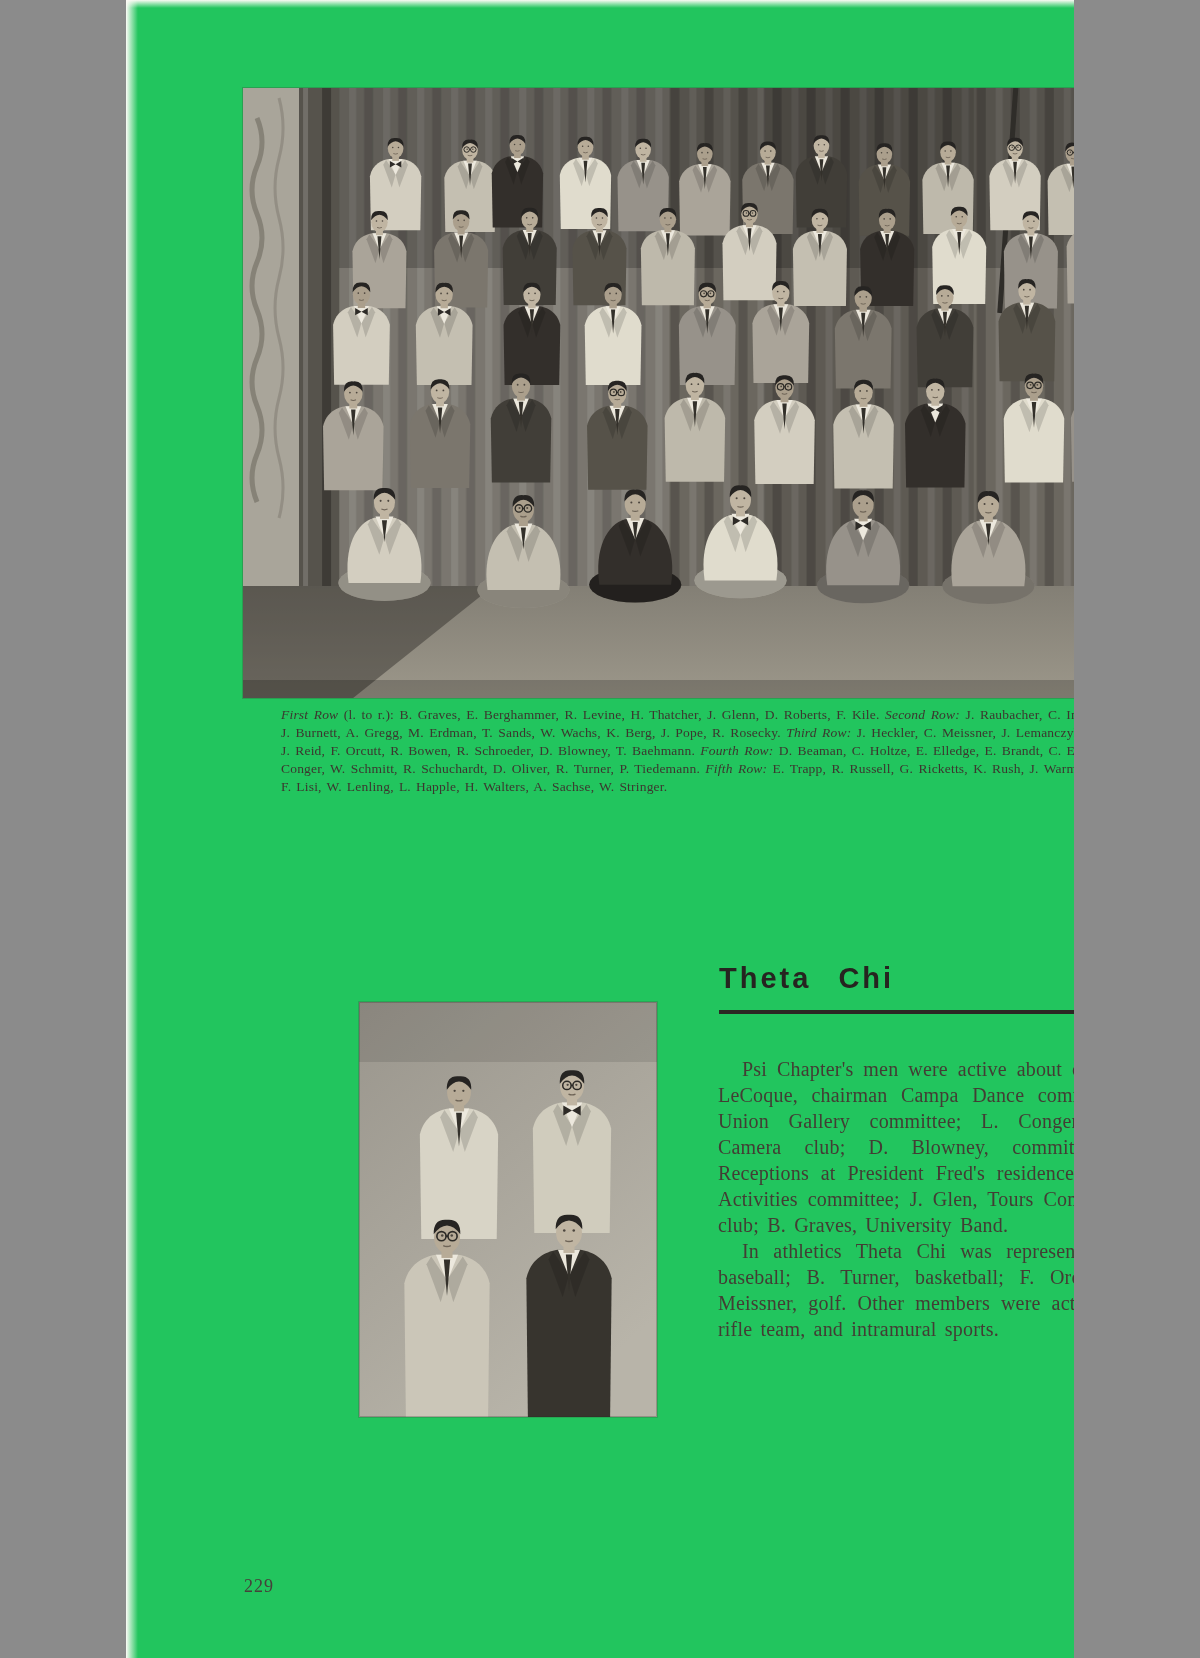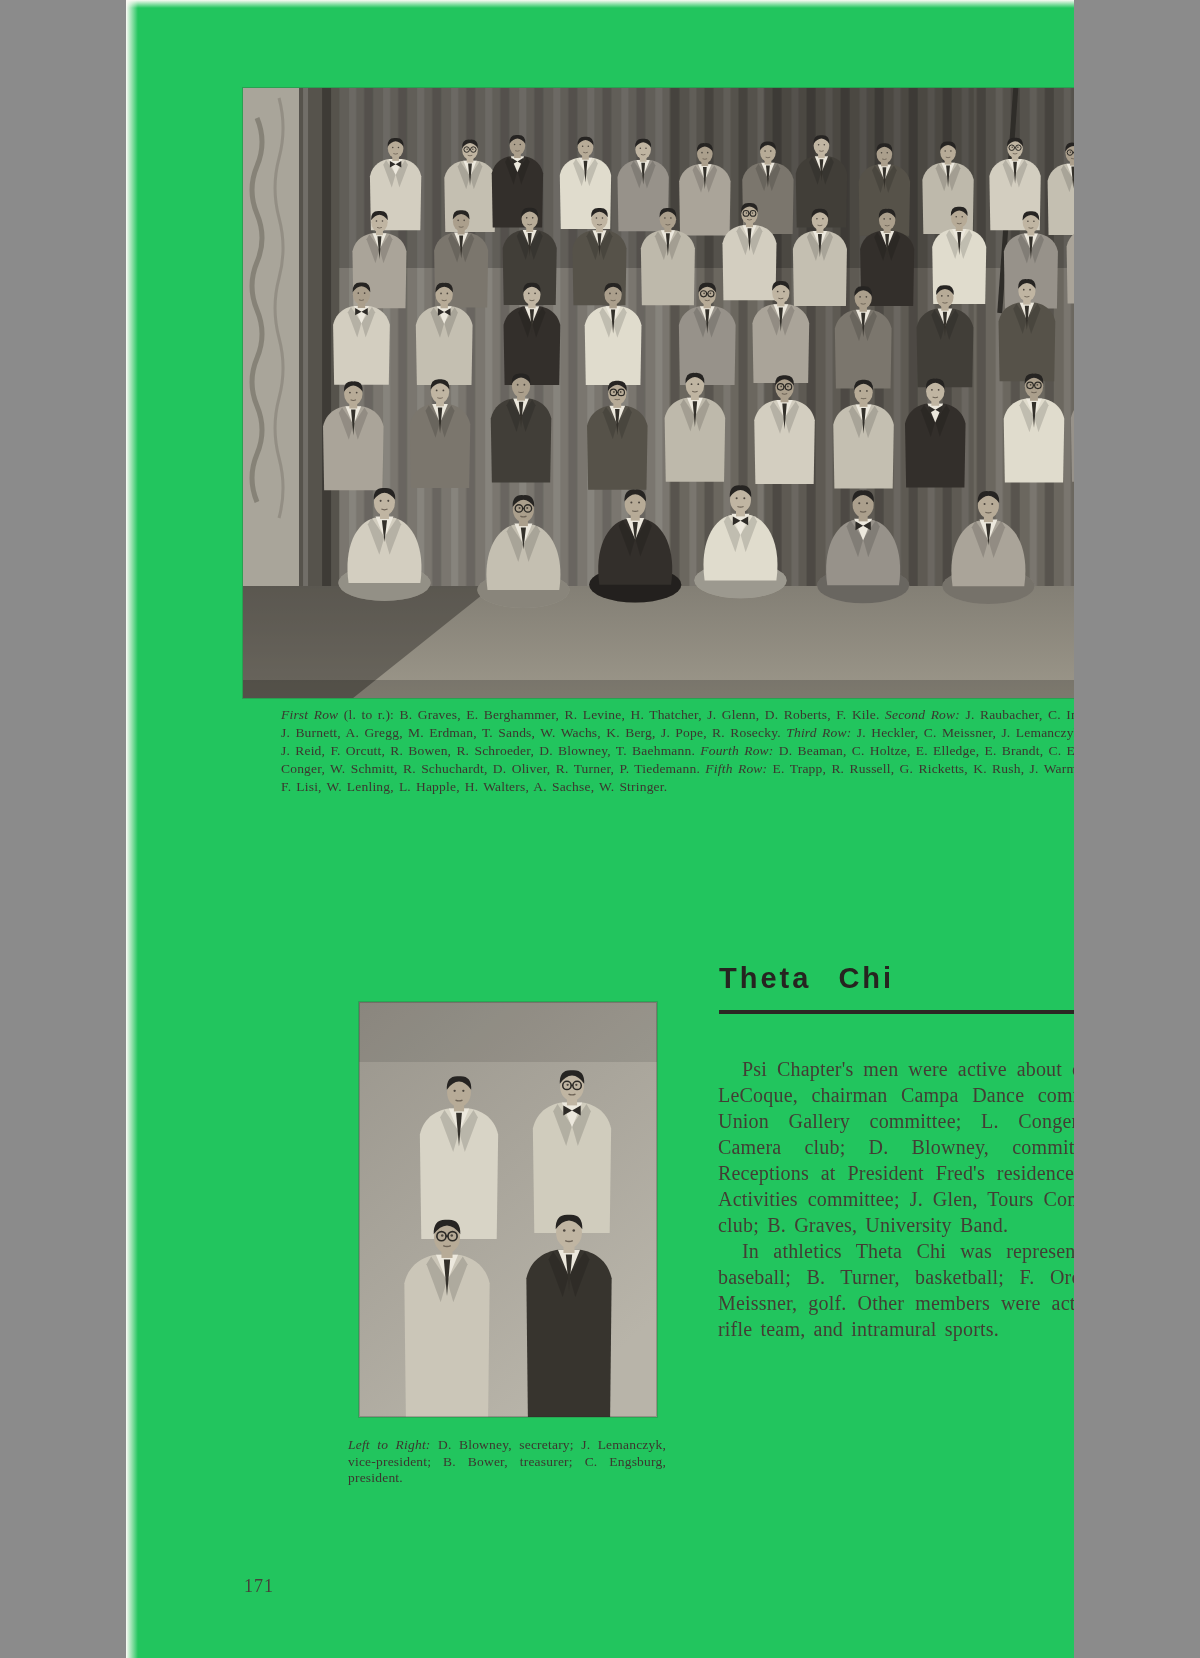--- a/index.html
+++ b/index.html
@@ -827,21 +827,20 @@
         <rect x="204.47" y="236.74" width="11.06" height="14.22" fill="#c0b5a2"></rect>
         <ellipse cx="210" cy="230.42" rx="12.956" ry="15.8" fill="#c0b5a2"></ellipse>
         <circle cx="205.26" cy="228.524" r="1.2640000000000002" fill="#4c463e"></circle>
         <circle cx="214.74" cy="228.524" r="1.2640000000000002" fill="#4c463e"></circle>
         <path d="M206.208,238.636 Q210,240.532 213.792,238.636" stroke="#6e6457" stroke-width="1.4220000000000002" fill="none"></path>
         <path d="M196.728,227.26 Q196.096,211.46 210,212.724 Q223.904,211.46 223.272,227.26 Q217.11,218.728 210,218.412 Q202.89,218.728 196.728,227.26 Z" fill="#262422"></path>
         <rect width="298" height="415" fill="none" stroke="rgba(40,38,33,.25)" stroke-width="2"></rect>
       </svg>
   </div>
 
-  <p class="caption-small"><i>Left to Right:</i><span> D. Blowney, secretary; J. Lemanczyk, vice-president; B. Bower, treasurer; C. Engsburg, president.</span></p>
 
   <div class="article">
       <p>Psi Chapter's men were active about campus including E. LeCoque, chairman Campa Dance committee; G. Ricketts, Union Gallery committee; L. Conger, chairman Union Camera club; D. Blowney, committee for Freshman Receptions at President Fred's residence; J. Heckler, Social Activities committee; J. Glen, Tours Committee International club; B. Graves, University Band.</p>
       <p>In athletics Theta Chi was represented by R. Pavlick, baseball; B. Turner, basketball; F. Orcutt, swimming; C. Meissner, golf. Other members were active in crew, varsity rifle team, and intramural sports.</p>
     </div>
 
-  <div class="pagenum">171</div>
+  <div class="pagenum">229</div>
 </div>
 
 </body></html>

